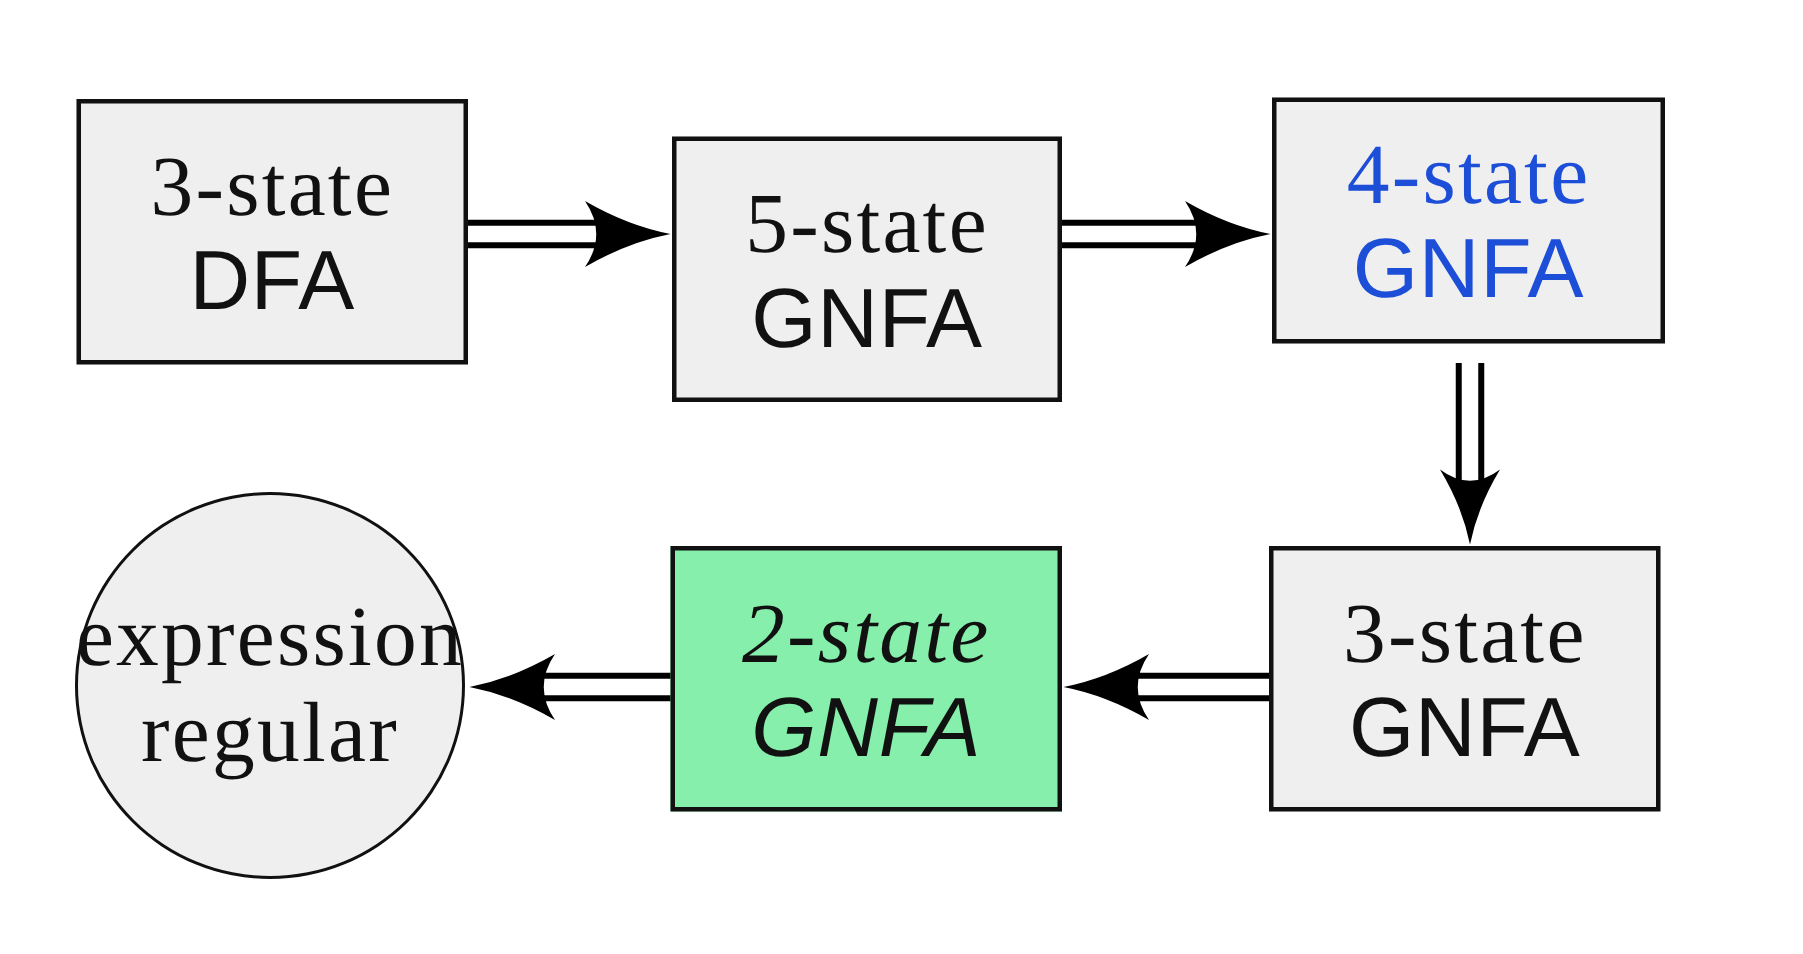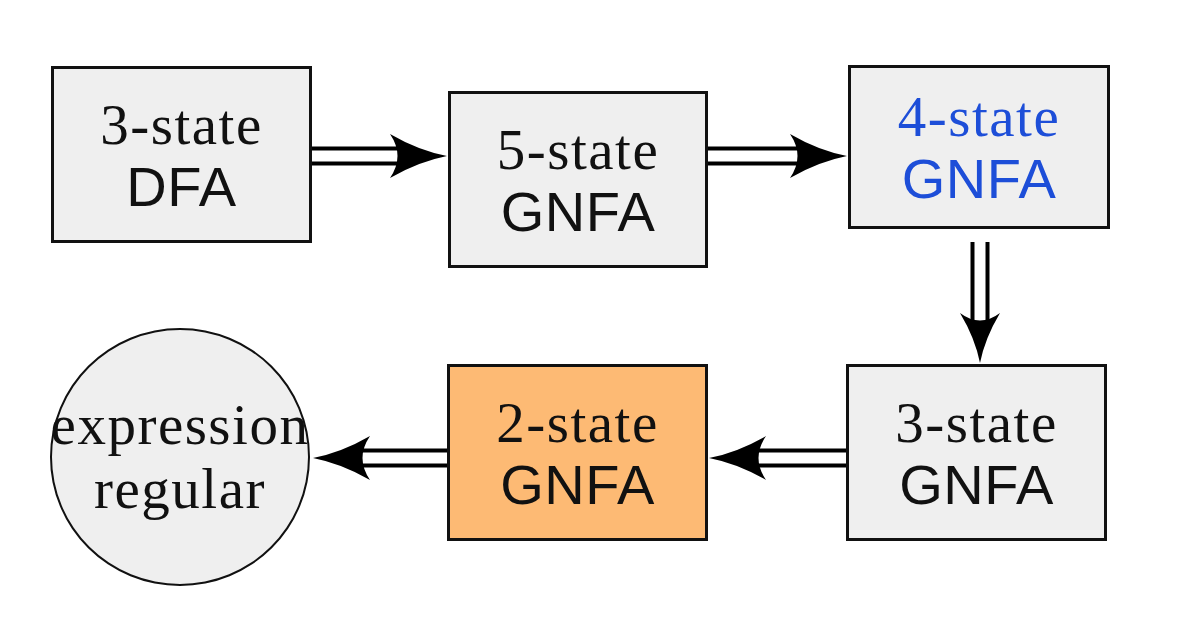--- a/index.html
+++ b/index.html
@@ -85,21 +85,21 @@
   <div class="node rect" style="left: 448px; top: 66px; width: 260px; height: 177px; background: rgb(239, 239, 239); border-color: rgb(17, 17, 17); color: rgb(17, 17, 17); margin-top: 25px;">
     <span class="serif-line">5-state</span>
     <span class="sans-line">GNFA</span>
   </div>
 
   <div class="node rect" style="left: 848px; top: 65px; width: 262px; height: 164px; background: rgb(239, 239, 239); border-color: rgb(17, 17, 17); color: #1d4ed8;">
     <span class="serif-line">4-state</span>
     <span class="sans-line">GNFA</span>
   </div>
 
-  <div class="node rect" style="left: 447px; top: 364px; width: 261px; height: 177px; background: #fdba74; border-color: rgb(17, 17, 17); color: rgb(17, 17, 17);">
+  <div class="node rect" style="left: 447px; top: 364px; width: 261px; height: 177px; background: #86efac; border-color: rgb(17, 17, 17); color: rgb(17, 17, 17); font-style: italic;">
     <span class="serif-line">2-state</span>
     <span class="sans-line">GNFA</span>
   </div>
 
   <div class="node rect" style="left: 846px; top: 364px; width: 261px; height: 177px; background: rgb(239, 239, 239); border-color: rgb(17, 17, 17); color: rgb(17, 17, 17);">
     <span class="serif-line">3-state</span>
     <span class="sans-line">GNFA</span>
   </div>
 
   <div class="node ellipse" style="left: 50px; top: 328px; width: 260px; height: 258px; background: rgb(239, 239, 239); border-color: rgb(17, 17, 17); color: rgb(17, 17, 17);">

